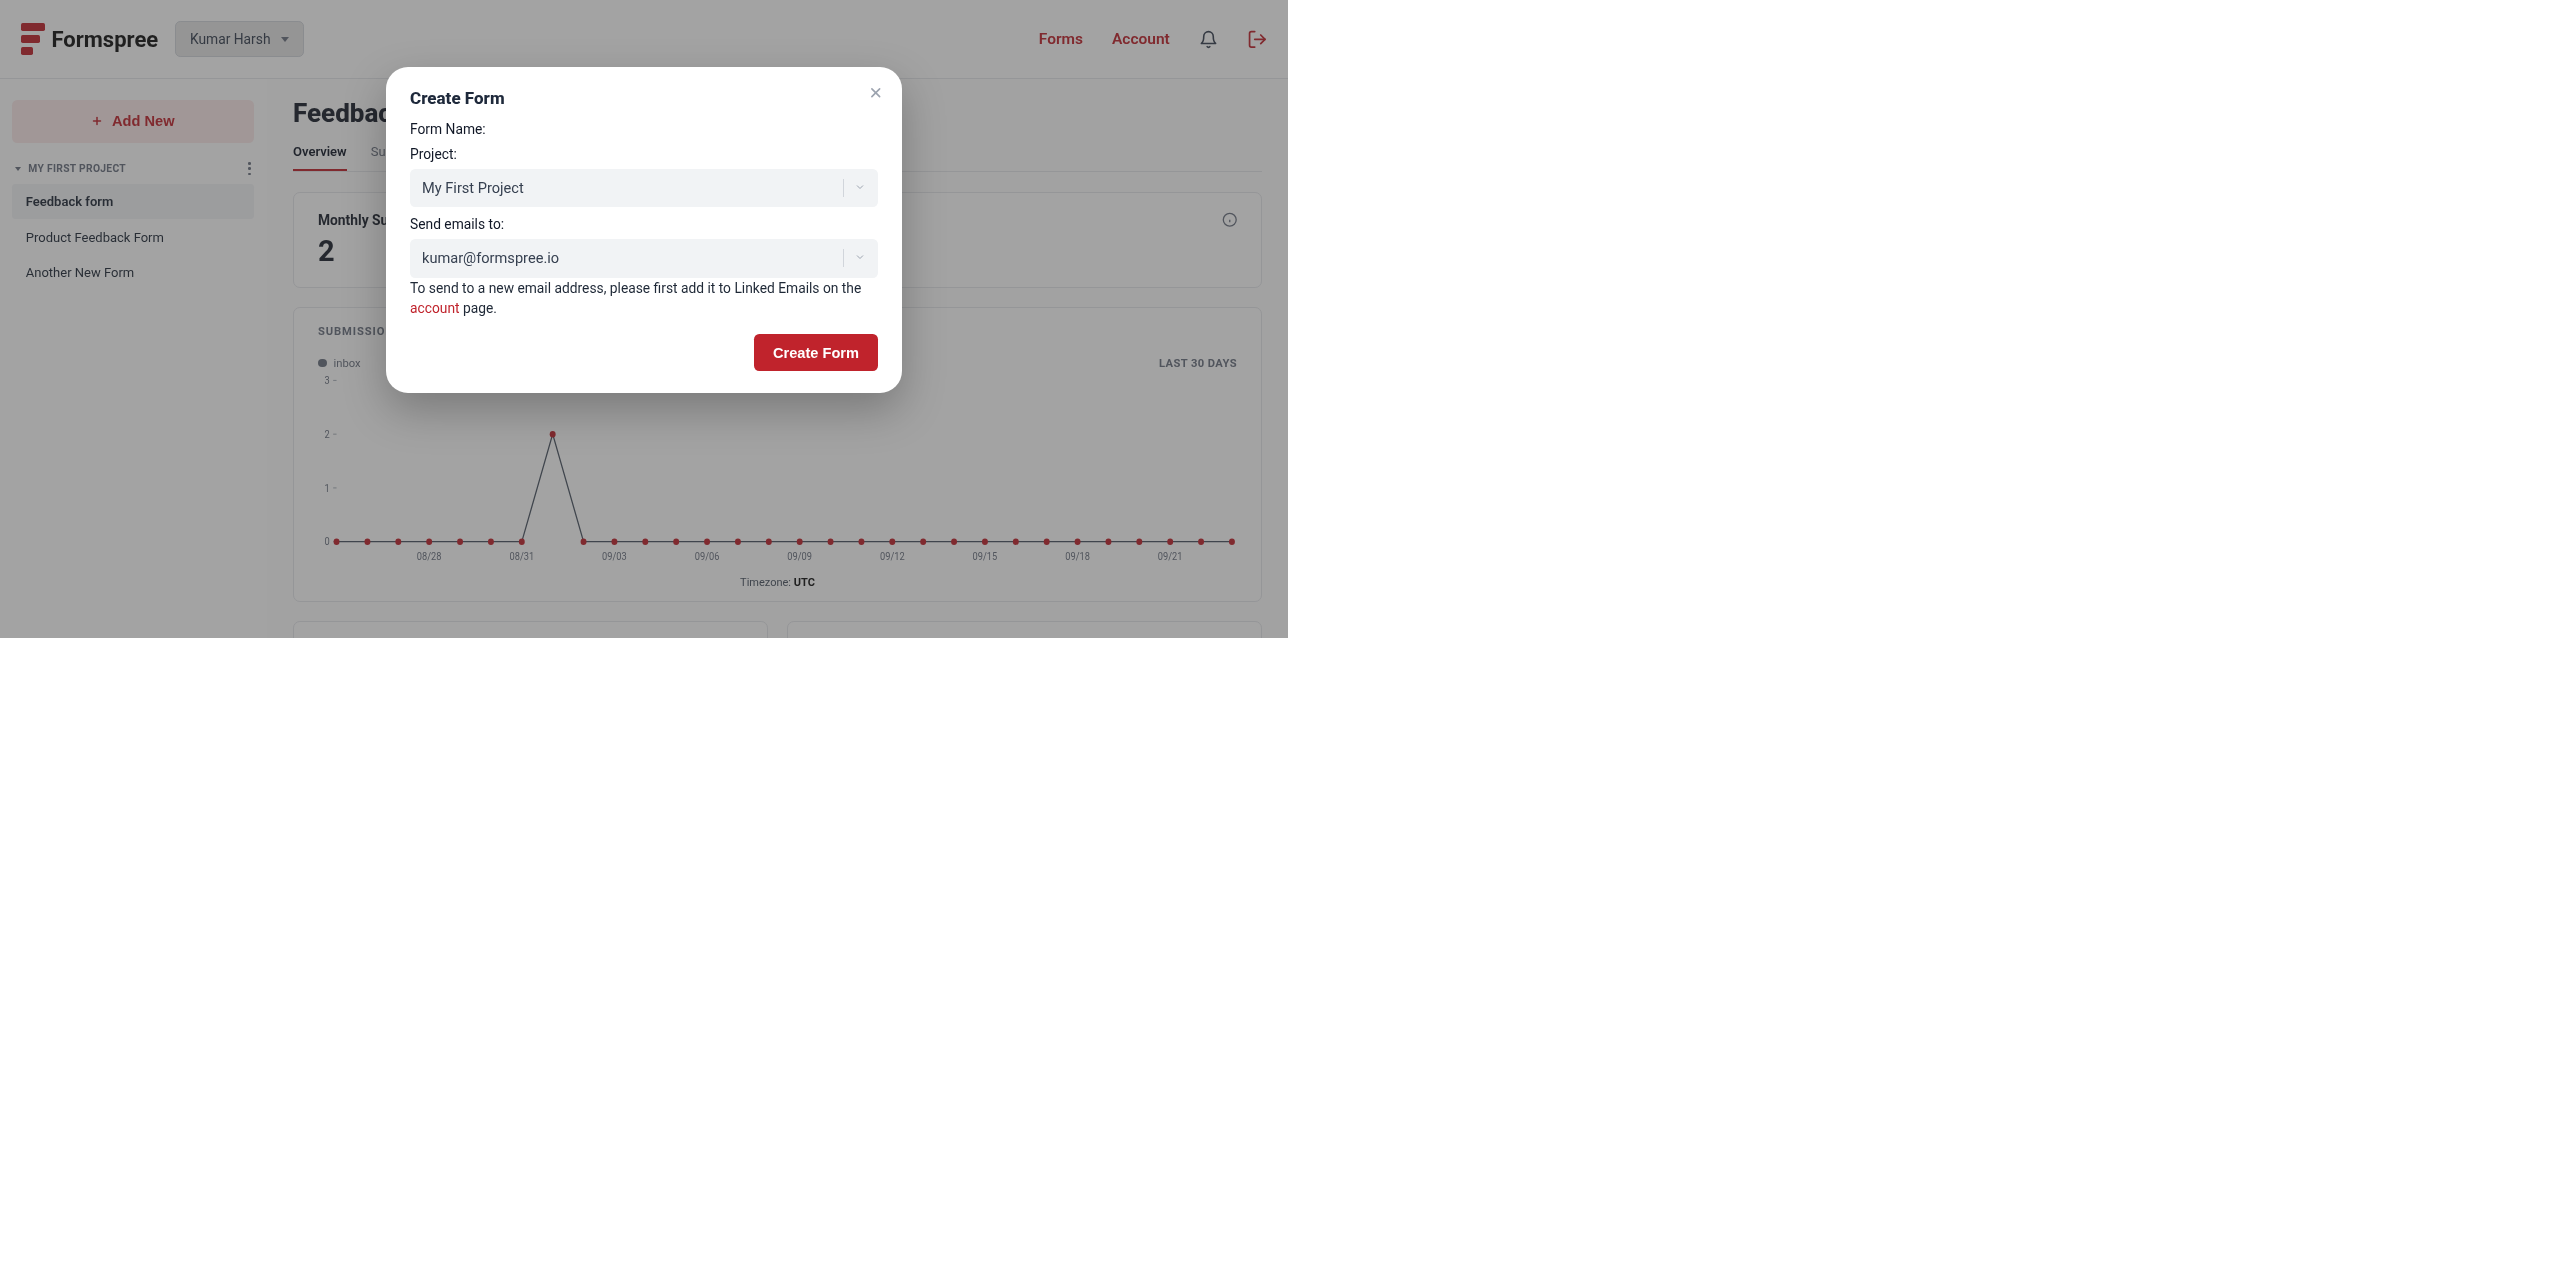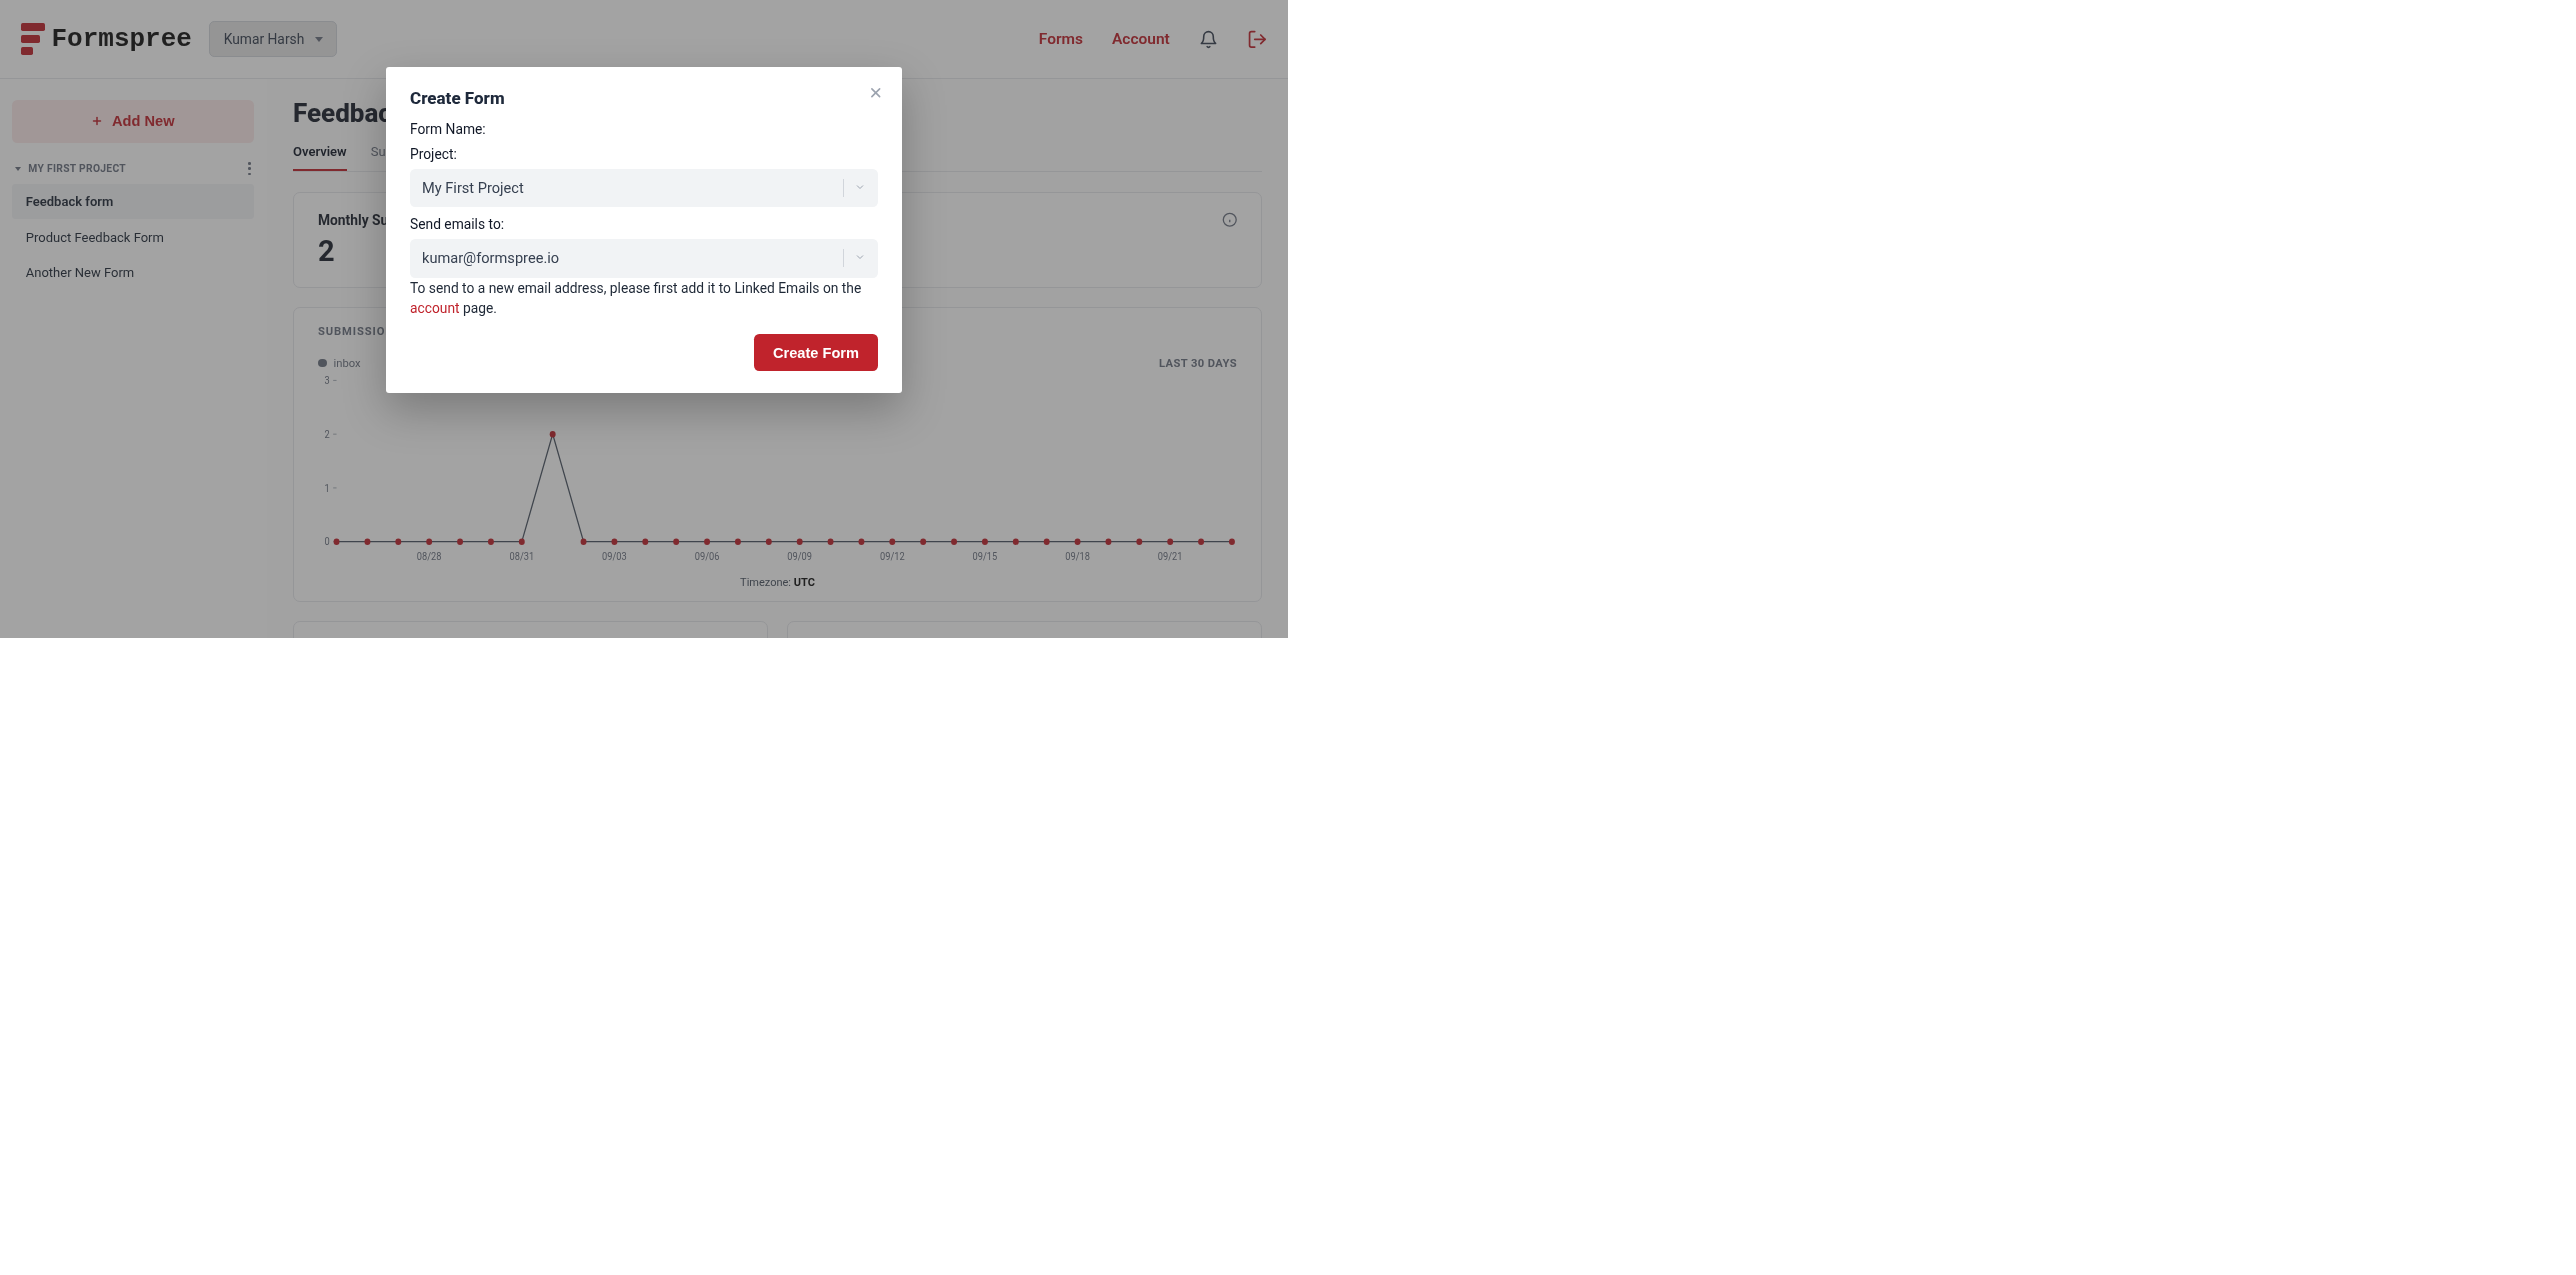--- a/index.html
+++ b/index.html
@@ -21,21 +21,21 @@
     align-items: center;
     padding: 0 20.6px;
     justify-content: space-between;
   }
   .header-left { display: flex; align-items: center; gap: 17px; }
   .logo { display: flex; align-items: center; gap: 6.9px; }
   .logo-mark { width: 24px; height: 33px; display:flex; flex-direction:column; justify-content:center; gap:3.4px;}
   .logo-bar1 { background:#c0232c; height:8.6px; width:24px; border-radius:1.7px;}
   .logo-bar2 { background:#c0232c; height:8.6px; width:19px; border-radius:1.7px;}
   .logo-bar3 { background:#c0232c; height:8.6px; width:12px; border-radius:1.7px;}
-  .logo-text { font-size:26px; font-weight:700; color:#111;font-family:Liberation Mono, monospace;}
+  .logo-text { font-size:22px; font-weight:700; color:#111;}
   .user-dropdown {
     border:0.9px solid #d1d5db; border-radius:5.2px; padding:8.6px 13.8px;
     display:flex; align-items:center; gap:10.3px; font-size:13.8px; color:#374151;
     background:#e5e5e5;
   }
   .header-right { display:flex; align-items:center; gap:29px; }
   .nav-link { color:#c0232c; font-weight:600; font-size:15.5px; }
   .icon-btn { color:#374151; display:flex; align-items:center; justify-content:center; }
 
   
@@ -85,21 +85,21 @@
 
   .bottom-row { display:flex; gap:19px; margin-top:19px; }
   .bottom-card { flex:1; border:0.9px solid #e5e7eb; border-radius:6.9px; background:#fff; padding:17px 24px;}
 
   
   .overlay {
     position:absolute; inset:0; background:rgba(50,50,50,0.45);
     display:flex; align-items:flex-start; justify-content:center;
   }
   .modal {
-    margin-top:67px; width:516px; background:#fff; border-radius:3px;
+    margin-top:67px; width:516px; background:#fff; border-radius:22px;
     padding:20.6px 24px 22.4px; box-shadow:0 17px 43px rgba(0,0,0,.25);
     position:relative;
   }
   .modal-title { font-size:17px; font-weight:800; color:#1e293b; margin-bottom:13.8px;}
   .modal-close { position:absolute; top:17px; right:19px; color:#9ca3af; font-size:19px; background:none; border:none; line-height:1;}
   .field-label { font-size:13.8px; color:#111827; margin-bottom:6.9px; margin-top:8.6px;}
   .text-input {
     width:100%; border:0.9px solid #cbd5e1; border-radius:5.2px; padding:10.3px 12px;
     font-size:14.6px; color:#111827; outline:none;
   }

